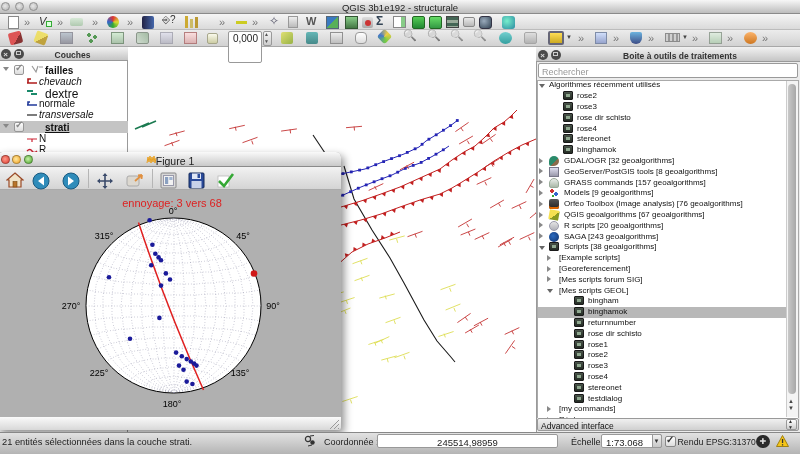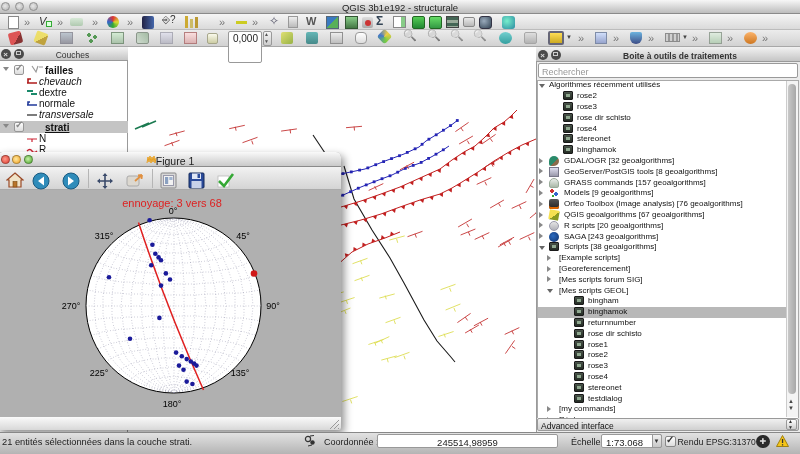--- a/index.html
+++ b/index.html
@@ -96,37 +96,37 @@
 <div class="abs" style="left:709px;top:32px;width:13px;height:12px;background:linear-gradient(#ded,#aca);border:1px solid #787;opacity:.7;"></div>
 <div class="abs" style="left:727px;top:33px;font-size:11px;color:#777;line-height:1;">»</div>
 <div class="abs" style="left:744px;top:32px;width:13px;height:12px;background:linear-gradient(#fa5,#c60);border-radius:50%;opacity:.85;"></div>
 <div class="abs" style="left:762px;top:33px;font-size:11px;color:#777;line-height:1;">»</div>
 <div id="lpanel" class="abs"></div>
 <div id="lphead" class="abs"></div>
 <div class="abs" style="left:1px;top:49px;width:10px;height:10px;background:#4a4a4a;border-radius:50%;"></div>
 <div class="abs" style="left:3.2px;top:49.5px;color:#ddd;font-size:8px;font-weight:bold;">×</div>
 <div class="abs" style="left:14px;top:49px;width:10px;height:10px;background:#4a4a4a;border-radius:50%;"></div>
 <div class="abs" style="left:16px;top:51px;width:5px;height:4px;border:1px solid #ccc;"></div>
-<div class="abs ptitle" style="left:30px;top:50px;width:85px;font-size:8.5px;font-weight:normal;color:#333;">Couches</div>
+<div class="abs ptitle" style="left:30px;top:50px;width:85px;font-size:8.5px;font-weight:bold;color:#333;">Couches</div>
 <div class="abs" style="left:0px;top:121px;width:128px;height:12px;background:#c4c4c4;"></div>
 <div class="abs tri trid" style="left:3px;top:67px;"></div>
 <div class="abs" style="left:14px;top:65px;width:10px;height:10px;background:linear-gradient(#fdfdfd,#dcdcdc);border:1px solid #979797;border-radius:2px;"></div>
 <div class="abs" style="left:15px;top:62px;color:#888;font-size:10px;font-weight:bold;">✓</div>
 <svg class="abs" style="left:30px;top:64px;" width="15" height="11">
     <path d="M2 2 L6 8 L8 2 M9 3 L13 3" stroke="#999" fill="none" stroke-width="1.2"></path>
   </svg>
 <div class="row" style="left:45px;top:64.5px;font-size:10px;font-weight:bold;">failles</div>
 <svg class="abs" style="left:25px;top:76px;" width="14" height="11">
     <path d="M2 7 L12 7 M3 7 L3 3 L6 3" stroke="#b01c1c" stroke-width="1.6" fill="none"></path>
   </svg>
 <div class="row" style="left:39px;top:75.5px;font-size:10px;font-style:italic;">chevauch</div>
 <svg class="abs" style="left:25px;top:87px;" width="14" height="11">
     <path d="M2 4 L8 4 M6 7 L12 7" stroke="#1b8a6b" stroke-width="2" fill="none"></path>
   </svg>
-<div class="row" style="left:39px;top:86.5px;font-size:10px;">dextre</div>
+<div class="row" style="left:45px;top:86.5px;font-size:12px;">dextre</div>
 <svg class="abs" style="left:25px;top:98px;" width="14" height="11">
     <path d="M2 7 L12 7 M3 7 L3 4 L5 4" stroke="#223a9a" stroke-width="1.6" fill="none"></path>
   </svg>
 <div class="row" style="left:39px;top:97.5px;font-size:10px;">normale</div>
 <svg class="abs" style="left:25px;top:109px;" width="14" height="11">
     <path d="M2 6 L12 6" stroke="#111" stroke-width="1.1" fill="none"></path>
   </svg>
 <div class="row" style="left:39px;top:108.5px;font-size:10px;font-style:italic;">transversale</div>
 <div class="abs tri trid" style="left:3px;top:124px;"></div>
 <div class="abs" style="left:14px;top:122px;width:10px;height:10px;background:linear-gradient(#fdfdfd,#dcdcdc);border:1px solid #979797;border-radius:2px;"></div>

